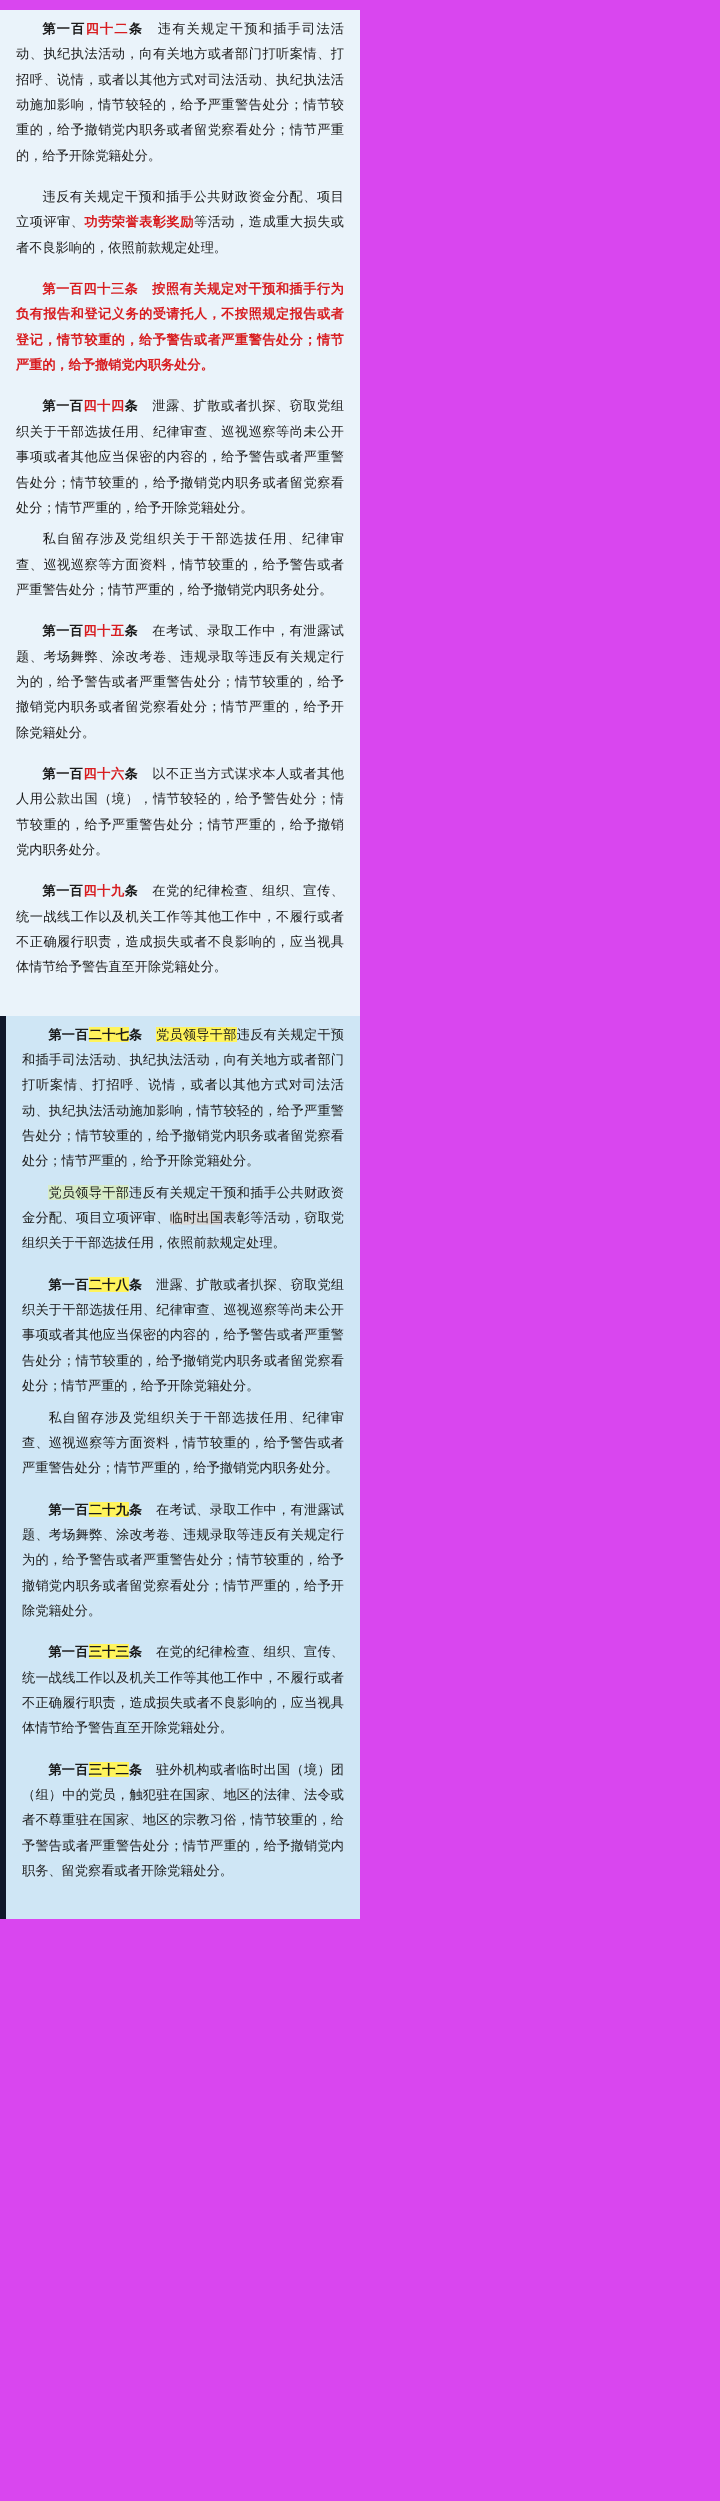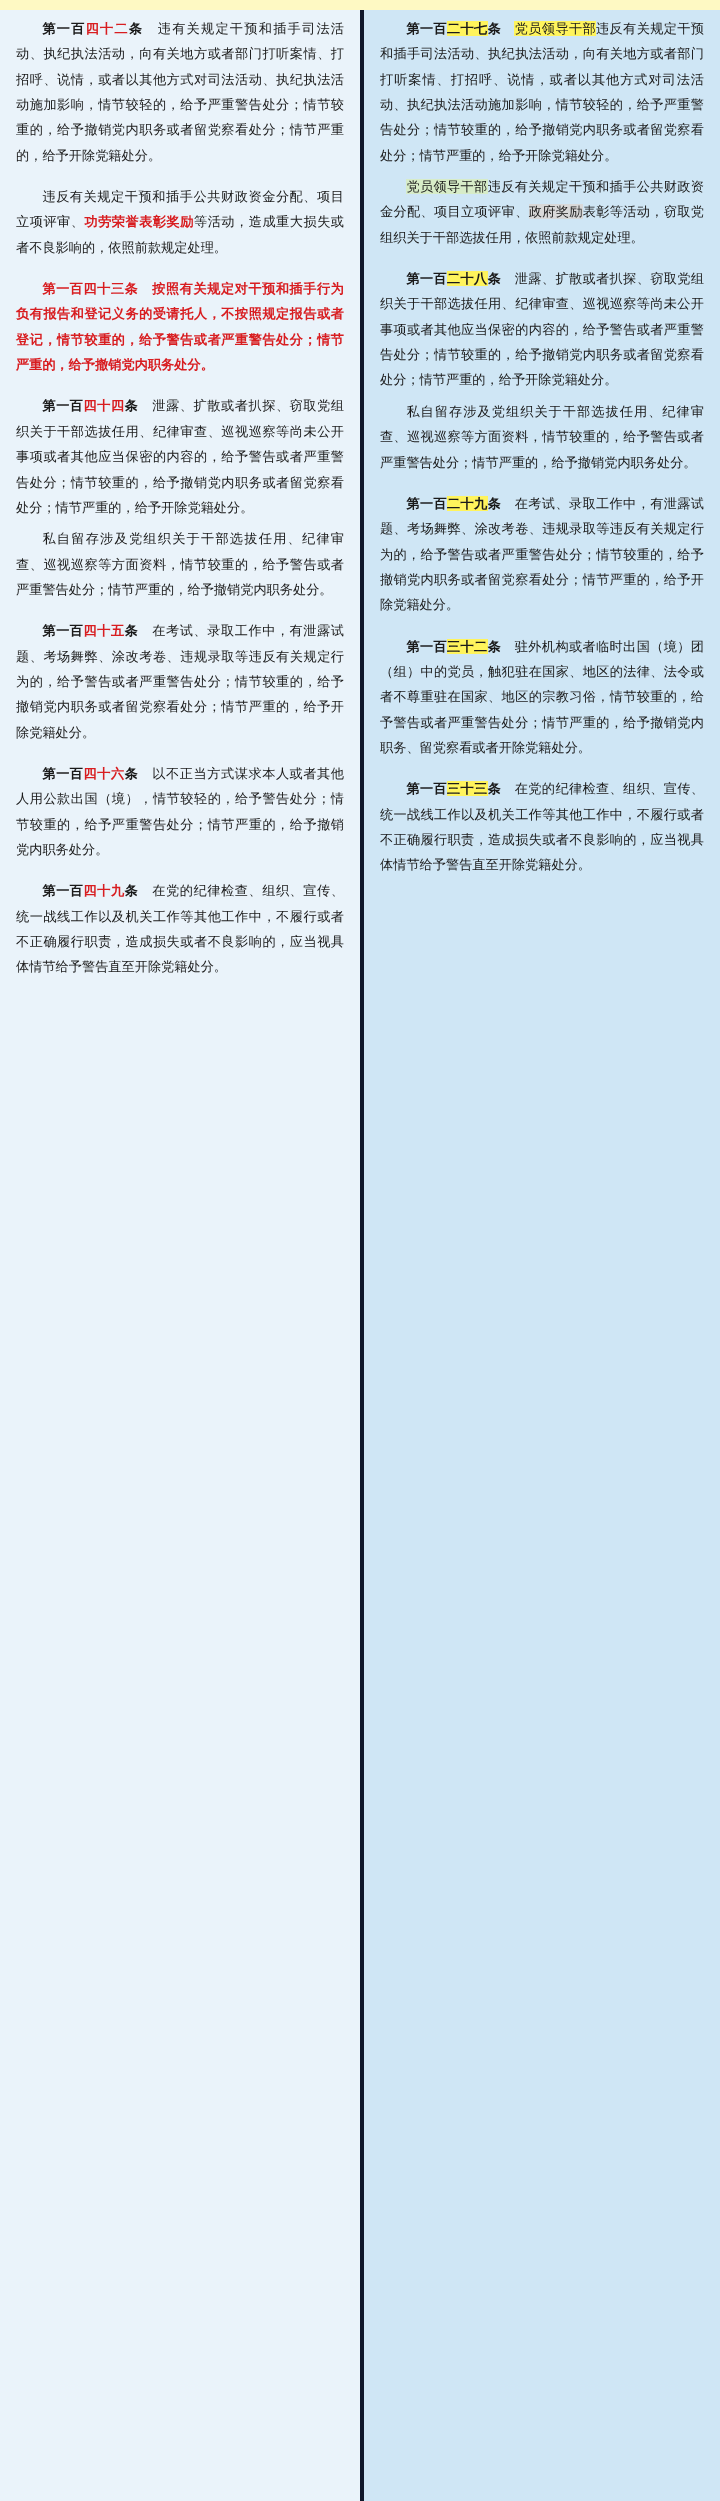--- a/index.html
+++ b/index.html
@@ -5,32 +5,32 @@
   html, body { margin:0; padding:0; }
   body {
     width:720px;
     background:#f2f7fb;
     font-family:"Liberation Sans", sans-serif;
   }
   .page {
     width:720px;
     min-height:2501px;
     box-sizing:border-box;
-    background:#fef9c3;
+    background:#d946ef;
     display:flex;
-    flex-direction:row;
+    flex-direction:column;
     padding:10px 0 0 0;
   }
   .col {
     box-sizing:border-box;
     width:50%;
     padding:6px 16px 20px 16px;
   }
   .col-left { background:#eaf3fa; }
-  .col-right { background:#cfe6f5; border-left:4px solid #0f172a; }
+  .col-right { background:#cfe6f5; border-left:6px solid #0f172a; }
   .para {
     font-size:13.2px;
     line-height:1.92;
     color:#1a1a1a;
     text-align:justify;
     text-justify:inter-ideograph;
     margin:0 0 16px 0;
     text-indent:2em;
   }
   .para.tight { margin-bottom:6px; }
@@ -67,28 +67,28 @@
 
 
     <p class="para"><span class="art"><span>第一百</span><span class="num-red">四十九</span><span>条</span></span><span class="sp"></span><span>在党的纪律检查、组织、宣传、统一战线工作以及机关工作等其他工作中，不履行或者不正确履行职责，造成损失或者不良影响的，应当视具体情节给予警告直至开除党籍处分。</span></p>
 
   </div>
 
   <div class="col col-right">
 
     <p class="para tight"><span class="art"><span>第一百</span><span class="num-hl">二十七</span><span>条</span></span><span class="sp"></span><span class="hl">党员领导干部</span><span>违反有关规定干预和插手司法活动、执纪执法活动，向有关地方或者部门打听案情、打招呼、说情，或者以其他方式对司法活动、执纪执法活动施加影响，情节较轻的，给予严重警告处分；情节较重的，给予撤销党内职务或者留党察看处分；情节严重的，给予开除党籍处分。</span></p>
 
-    <p class="para"><span class="hl-green">党员领导干部</span><span>违反有关规定干预和插手公共财政资金分配、项目立项评审、</span><span class="hl-grey">政府奖励</span><span>表彰等活动，窃取党组织关于干部选拔任用，依照前款规定处理。</span></p>
+    <p class="para"><span class="hl-green">党员领导干部</span><span>违反有关规定干预和插手公共财政资金分配、项目立项评审、</span><span class="hl-grey">临时出国</span><span>表彰等活动，窃取党组织关于干部选拔任用，依照前款规定处理。</span></p>
 
     <p class="para tight"><span class="art"><span>第一百</span><span class="num-hl">二十八</span><span>条</span></span><span class="sp"></span><span>泄露、扩散或者扒探、窃取党组织关于干部选拔任用、纪律审查、巡视巡察等尚未公开事项或者其他应当保密的内容的，给予警告或者严重警告处分；情节较重的，给予撤销党内职务或者留党察看处分；情节严重的，给予开除党籍处分。</span></p>
 
     <p class="para"><span>私自留存涉及党组织关于干部选拔任用、纪律审查、巡视巡察等方面资料，情节较重的，给予警告或者严重警告处分；情节严重的，给予撤销党内职务处分。</span></p>
 
     <p class="para"><span class="art"><span>第一百</span><span class="num-hl">二十九</span><span>条</span></span><span class="sp"></span><span>在考试、录取工作中，有泄露试题、考场舞弊、涂改考卷、违规录取等违反有关规定行为的，给予警告或者严重警告处分；情节较重的，给予撤销党内职务或者留党察看处分；情节严重的，给予开除党籍处分。</span></p>
 
 
 
+    <p class="para"><span class="art"><span>第一百</span><span class="num-hl">三十三</span><span>条</span></span><span class="sp"></span><span>在党的纪律检查、组织、宣传、统一战线工作以及机关工作等其他工作中，不履行或者不正确履行职责，造成损失或者不良影响的，应当视具体情节给予警告直至开除党籍处分。</span></p>
+
     <p class="para"><span class="art"><span>第一百</span><span class="num-hl">三十二</span><span>条</span></span><span class="sp"></span><span>驻外机构或者临时出国（境）团（组）中的党员，触犯驻在国家、地区的法律、法令或者不尊重驻在国家、地区的宗教习俗，情节较重的，给予警告或者严重警告处分；情节严重的，给予撤销党内职务、留党察看或者开除党籍处分。</span></p>
-
-    <p class="para"><span class="art"><span>第一百</span><span class="num-hl">三十三</span><span>条</span></span><span class="sp"></span><span>在党的纪律检查、组织、宣传、统一战线工作以及机关工作等其他工作中，不履行或者不正确履行职责，造成损失或者不良影响的，应当视具体情节给予警告直至开除党籍处分。</span></p>
 
   </div>
 </div>
 
 </body></html>

